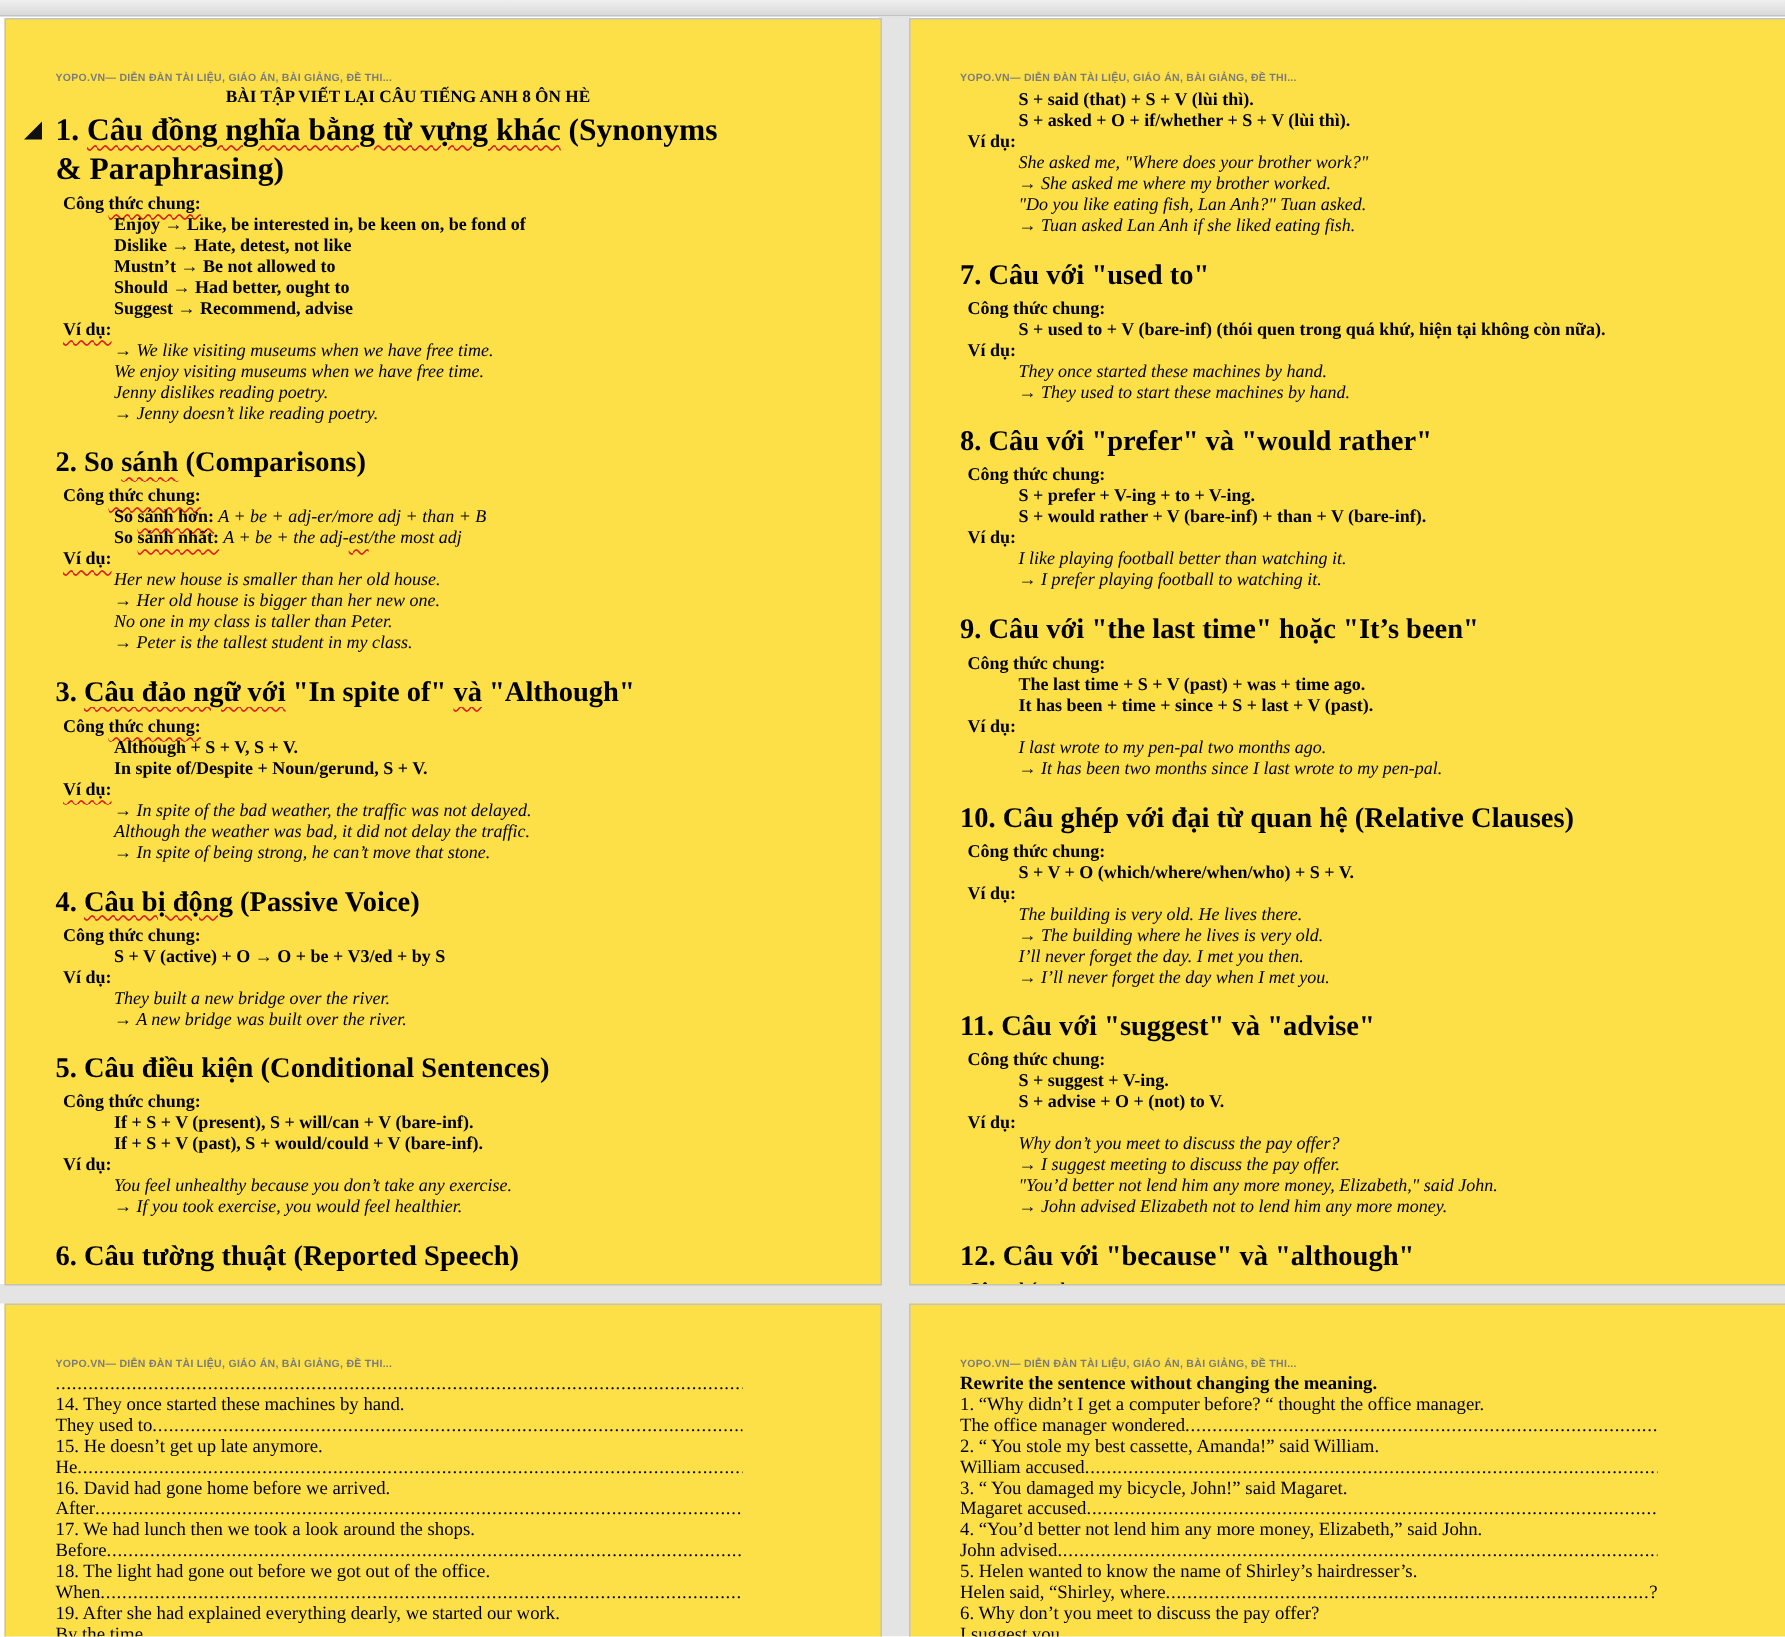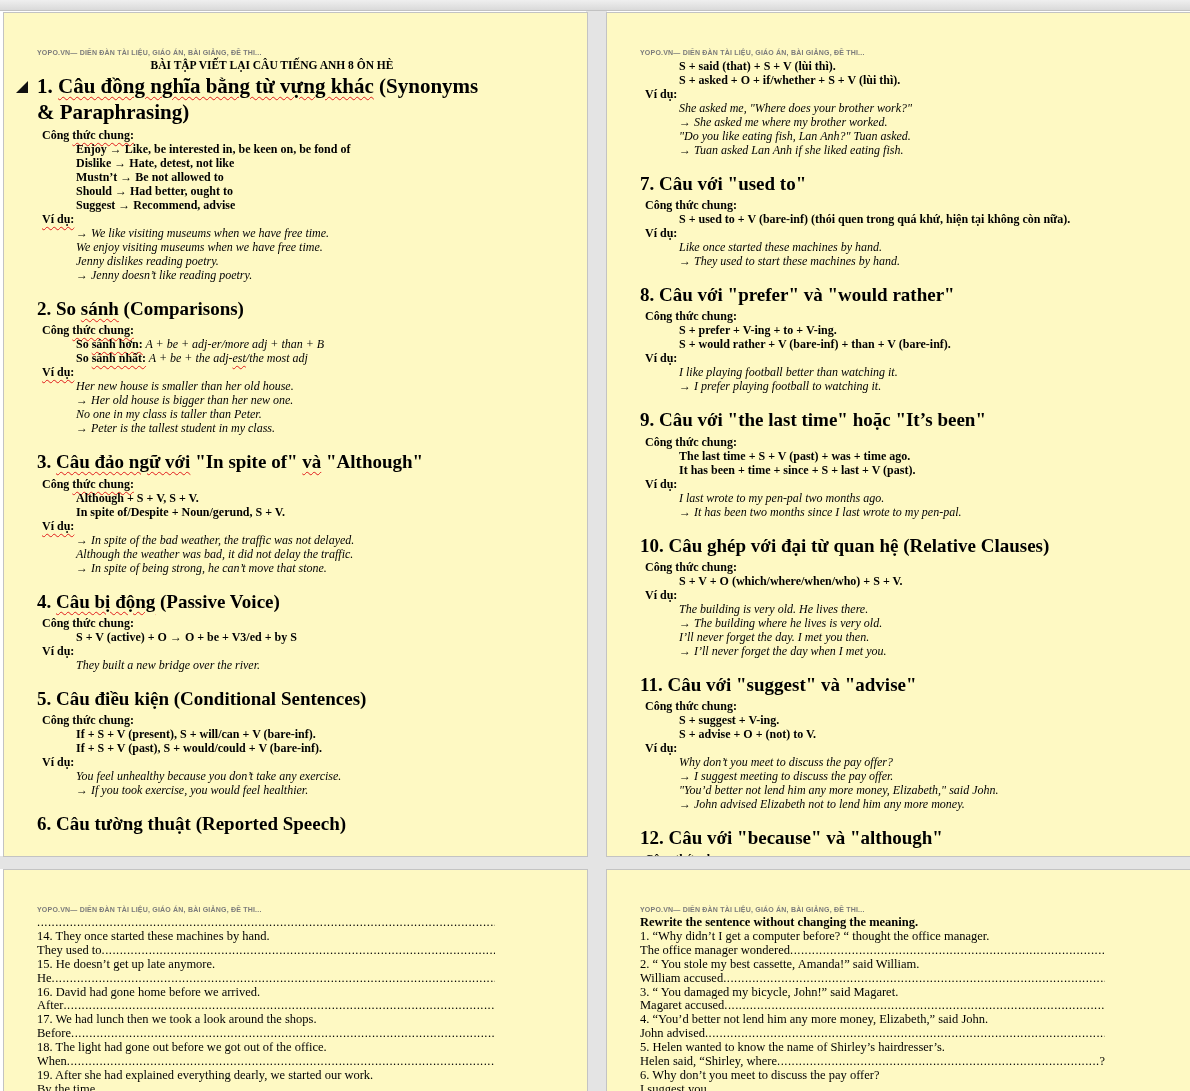--- a/index.html
+++ b/index.html
@@ -6,21 +6,21 @@
   body{
     width:1190px;height:1091px;overflow:hidden;position:relative;
     background:#ffffff;
     font-family:"Liberation Serif","DejaVu Serif",serif;
     color:#000;
   }
   .topband{position:absolute;left:0;top:0;width:1190px;height:11px;
     background:linear-gradient(#efefef,#dadada);border-bottom:1px solid #c2c2c2;box-sizing:border-box;}
   .vgap{position:absolute;left:586px;top:11px;width:21px;height:1080px;background:#e4e4e4;}
   .hgap{position:absolute;left:0;top:856px;width:1190px;height:13px;background:#e4e4e4;}
-  .page{position:absolute;background:#fef9c3;border:1px solid #c3c3c3;box-sizing:border-box;overflow:hidden;}
+  .page{position:absolute;background:#fde047;border:1px solid #c3c3c3;box-sizing:border-box;overflow:hidden;}
   #pg1{left:3px;top:12px;width:585px;height:845px;}
   #pg2{left:606px;top:12px;width:592px;height:845px;}
   #pg3{left:3px;top:869px;width:585px;height:420px;}
   #pg4{left:606px;top:869px;width:592px;height:420px;}
   .content{padding:36px 92px 0 33px;}
   .watermark{font-family:"Liberation Sans","DejaVu Sans",sans-serif;font-weight:bold;
     font-size:7px;color:#7b7b7b;letter-spacing:0.2px;margin-bottom:3px;white-space:nowrap;}
   .doc-title{font-weight:bold;font-size:11.5px;text-align:center;margin:0 0 2px 12px;white-space:nowrap;}
   .heading{font-weight:bold;font-size:19px;line-height:1.22;margin:15px 0 3px 0;position:relative;}
   .heading.xl{font-size:21px;margin-top:3px;}
@@ -75,20 +75,21 @@
       <div class="formula"><span>In spite of/Despite + Noun/gerund, S + V.</span></div>
       <div class="label"><span class="sq">Ví dụ:</span></div>
       <div class="example"><span>→ In spite of the bad weather, the traffic was not delayed.</span></div>
       <div class="example"><span>Although the weather was bad, it did not delay the traffic.</span></div>
       <div class="example"><span>→ In spite of being strong, he can’t move that stone.</span></div>
       <div class="heading"><span>4. </span><span class="sq">Câu bị động</span><span> (Passive Voice)</span></div>
       <div class="label"><span>Công thức chung:</span></div>
       <div class="formula"><span>S + V (active) + O → O + be + V3/ed + by S</span></div>
       <div class="label"><span>Ví dụ:</span></div>
       <div class="example"><span>They built a new bridge over the river.</span></div>
+      <div class="example"><span>→ A new bridge was built over the river.</span></div>
       <div class="heading"><span>5. Câu điều kiện (Conditional Sentences)</span></div>
       <div class="label"><span>Công thức chung:</span></div>
       <div class="formula"><span>If + S + V (present), S + will/can + V (bare-inf).</span></div>
       <div class="formula"><span>If + S + V (past), S + would/could + V (bare-inf).</span></div>
       <div class="label"><span>Ví dụ:</span></div>
       <div class="example"><span>You feel unhealthy because you don’t take any exercise.</span></div>
       <div class="example"><span>→ If you took exercise, you would feel healthier.</span></div>
       <div class="heading"><span>6. Câu tường thuật (Reported Speech)</span></div>
     </div>
   </div>
@@ -99,21 +100,21 @@
       <div class="formula"><span>S + asked + O + if/whether + S + V (lùi thì).</span></div>
       <div class="label"><span>Ví dụ:</span></div>
       <div class="example"><span>She asked me, "Where does your brother work?"</span></div>
       <div class="example"><span>→ She asked me where my brother worked.</span></div>
       <div class="example"><span>"Do you like eating fish, Lan Anh?" Tuan asked.</span></div>
       <div class="example"><span>→ Tuan asked Lan Anh if she liked eating fish.</span></div>
       <div class="heading"><span>7. Câu với "used to"</span></div>
       <div class="label"><span>Công thức chung:</span></div>
       <div class="formula"><span>S + used to + V (bare-inf) (thói quen trong quá khứ, hiện tại không còn nữa).</span></div>
       <div class="label"><span>Ví dụ:</span></div>
-      <div class="example"><span>Like once started these machines by hand.</span></div>
+      <div class="example"><span>They once started these machines by hand.</span></div>
       <div class="example"><span>→ They used to start these machines by hand.</span></div>
       <div class="heading"><span>8. Câu với "prefer" và "would rather"</span></div>
       <div class="label"><span>Công thức chung:</span></div>
       <div class="formula"><span>S + prefer + V-ing + to + V-ing.</span></div>
       <div class="formula"><span>S + would rather + V (bare-inf) + than + V (bare-inf).</span></div>
       <div class="label"><span>Ví dụ:</span></div>
       <div class="example"><span>I like playing football better than watching it.</span></div>
       <div class="example"><span>→ I prefer playing football to watching it.</span></div>
       <div class="heading"><span>9. Câu với "the last time" hoặc "It’s been"</span></div>
       <div class="label"><span>Công thức chung:</span></div>

